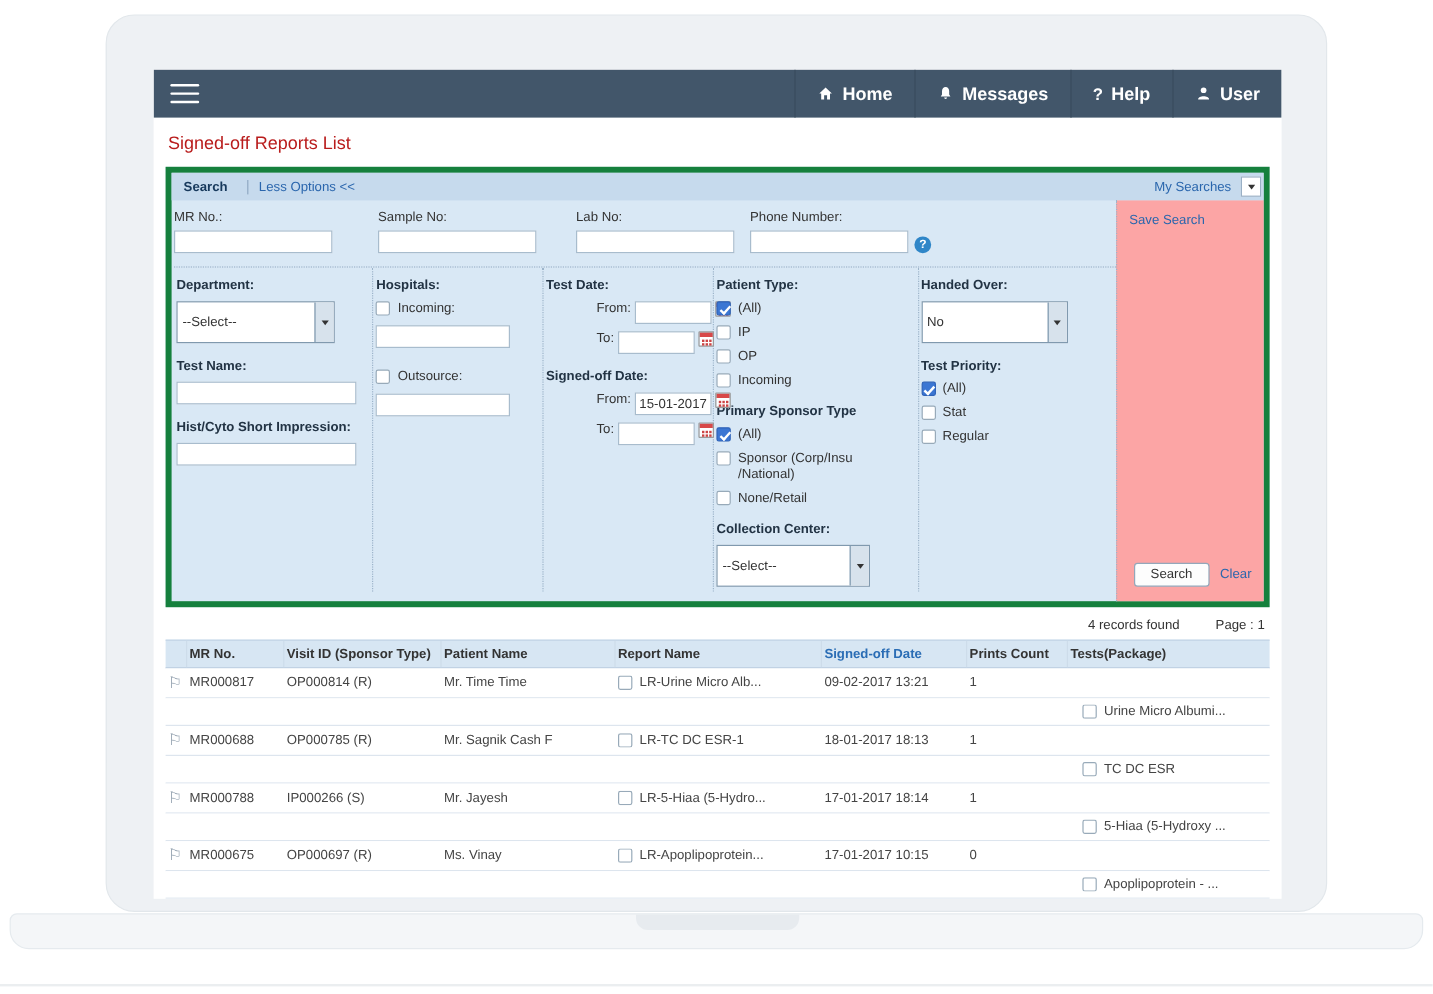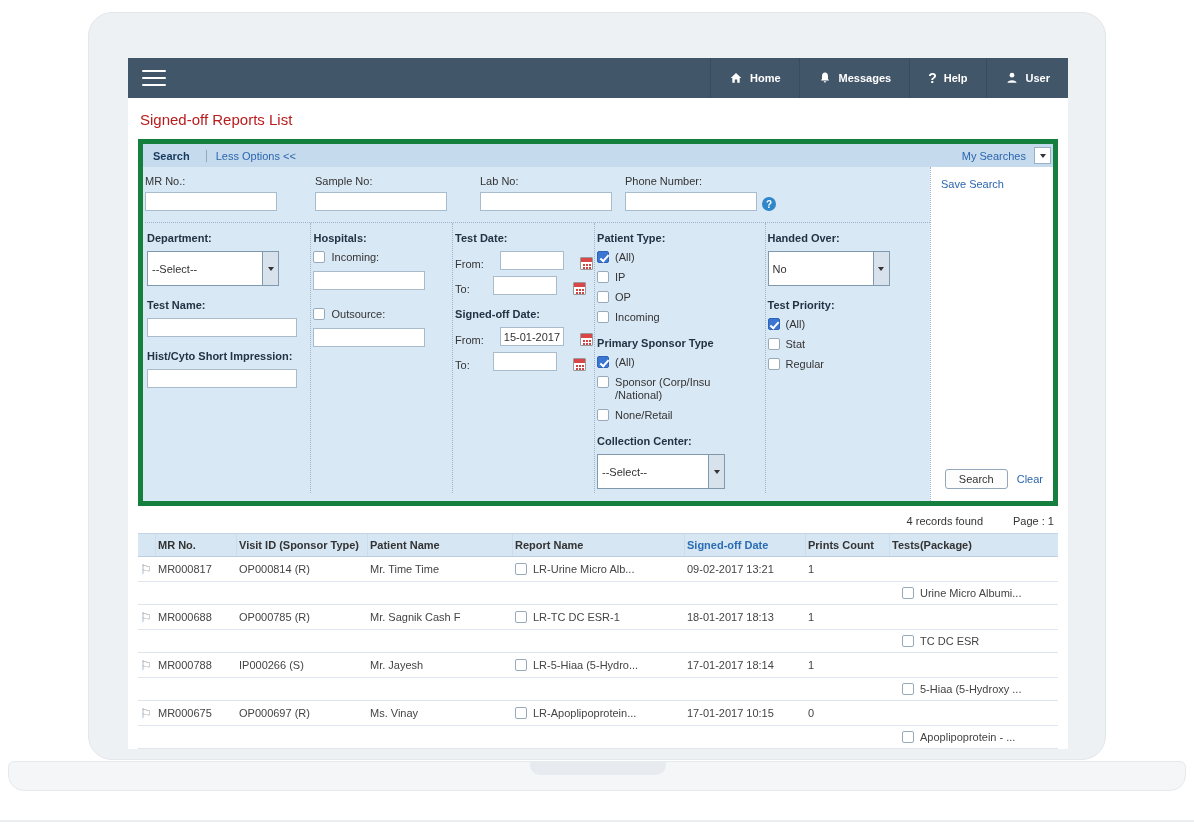--- a/index.html
+++ b/index.html
@@ -15,42 +15,42 @@
   .base-notch { position:absolute; left:521px; top:0; width:136px; height:13px;
             background:#e7ebef; border-radius:0 0 10px 10px; }
   .bottom-line { position:absolute; left:0; top:820px; width:1194px; height:2px; background:#ebeef0; }
 
   
   .topnav { height:40px; background:#42566a; display:flex; align-items:center; padding-left:14px; }
   .hamburger { width:24px; display:flex; flex-direction:column; gap:5px; cursor:pointer; }
   .hamburger span { height:2px; background:#fff; border-radius:1px; }
   .nav-right { margin-left:auto; display:flex; height:100%; }
   .nav-item { display:flex; align-items:center; gap:7px; padding:0 18px; color:#fff;
-              font-size:11px; font-weight:bold; border-left:1px solid #39romantic4b5d; cursor:pointer; }
+              font-size:15px; font-weight:bold; border-left:1px solid #39romantic4b5d; cursor:pointer; }
   .nav-item { border-left:1px solid #394b5d; }
   .nic { width:14px; height:14px; display:block; }
   .nav-q::before { content:"?"; font-size:14px; font-weight:bold; color:#fff; }
 
   
   .page-title { font-size:15px; color:#b91c1c; padding:13px 10px 11px 12px; }
 
   
   .panel { margin:0 10px; background:#d9e8f5; border:5px solid #15803d; font-size:11px; color:#333; }
   .panel-header { height:23px; background:#c6daed; display:flex; align-items:center; padding:0 2px 0 10px; }
   .ph-title { font-weight:bold; color:#17395c; }
   .vdiv { width:1px; height:12px; background:#8fa9c2; margin:0 9px 0 16px; }
   .link { color:#2a66ad; cursor:pointer; text-decoration:none; }
   .my-searches { margin-left:auto; margin-right:8px; }
   .ms-dd { width:17px; height:17px; background:#fff; border:1px solid #9ab0c5;
            display:flex; align-items:center; justify-content:center; cursor:pointer; }
   .arr-down { width:0; height:0; border-left:3.5px solid transparent; border-right:3.5px solid transparent; border-top:4px solid #333; }
 
   .panel-body { display:flex; align-items:stretch; }
   .form-area { width:787px; padding:5px 0 8px 2px; }
-  .right-col { width:131px; background:#ffffff; border-left:1px dotted #9db4ca;
+  .right-col { width:131px; background:#fca5a5; border-left:1px dotted #9db4ca;
                display:flex; flex-direction:column; padding:11px 10px 12px 10px; }
   .right-col .actions { margin-top:auto; display:flex; align-items:center; gap:9px; justify-content:flex-end; }
   .btn { background:#fdfdfd; border:1px solid #93a7ba; border-radius:3px; font-size:11px;
          padding:3px 13px; color:#333; cursor:pointer; font-family:"Liberation Sans", sans-serif; }
 
   .row1 { display:flex; padding:3px 0 11px 0; border-bottom:1px dotted #9db4ca; }
   .field { display:flex; flex-direction:column; gap:5px; }
   .f1 { width:170px; } .f2 { width:165px; } .f3 { width:145px; }
   .inp { height:19px; border:1px solid #a8bccd; background:#fff; font-size:11px; padding:1px 3px;
          width:132px; font-family:"Liberation Sans", sans-serif; color:#333; }
@@ -72,21 +72,21 @@
              display:flex; align-items:center; justify-content:center; }
   .w132 { width:132px; } .w150 { width:150px; } .w128 { width:128px; } .w122 { width:122px; } .w112 { width:112px; }
 
   .check-item { display:flex; gap:6px; align-items:flex-start; margin-bottom:7px; cursor:pointer; line-height:13px; }
   .cb { width:12px; height:12px; border:1px solid #98aab9; background:#fff; border-radius:2px;
         flex:none; position:relative; display:inline-block; cursor:pointer; }
   .cb.checked { background:#3b76d3; border-color:#2f63b8; }
   .cb.checked::after { content:""; position:absolute; left:3.5px; top:0.5px; width:3px; height:7px;
         border:solid #fff; border-width:0 2px 2px 0; transform:rotate(42deg); }
 
-  .date-row { display:flex; align-items:flex-end; gap:16px; margin-bottom:6px; }
+  .date-row { display:flex; align-items:flex-start; gap:3px; margin-bottom:6px;margin-left:42px; }
   .dlabel { width:34px; }
   .dinp { width:64px; }
   .cal { width:13px; height:13px; display:inline-block; position:relative; border:1px solid #9a9a9a;
          background:linear-gradient(to bottom, #d84848 0 4px, #ffffff 4px); border-radius:1px; cursor:pointer; flex:none; }
   .cal::after { content:""; position:absolute; width:2px; height:2px; background:#c44; left:2px; top:6px;
          box-shadow:3px 0 #c44, 6px 0 #c44, 0 3px #c44, 3px 3px #c44, 6px 3px #c44; }
 
   .mb14 { margin-bottom:14px; } .mt4 { margin-top:4px; }
 
   

